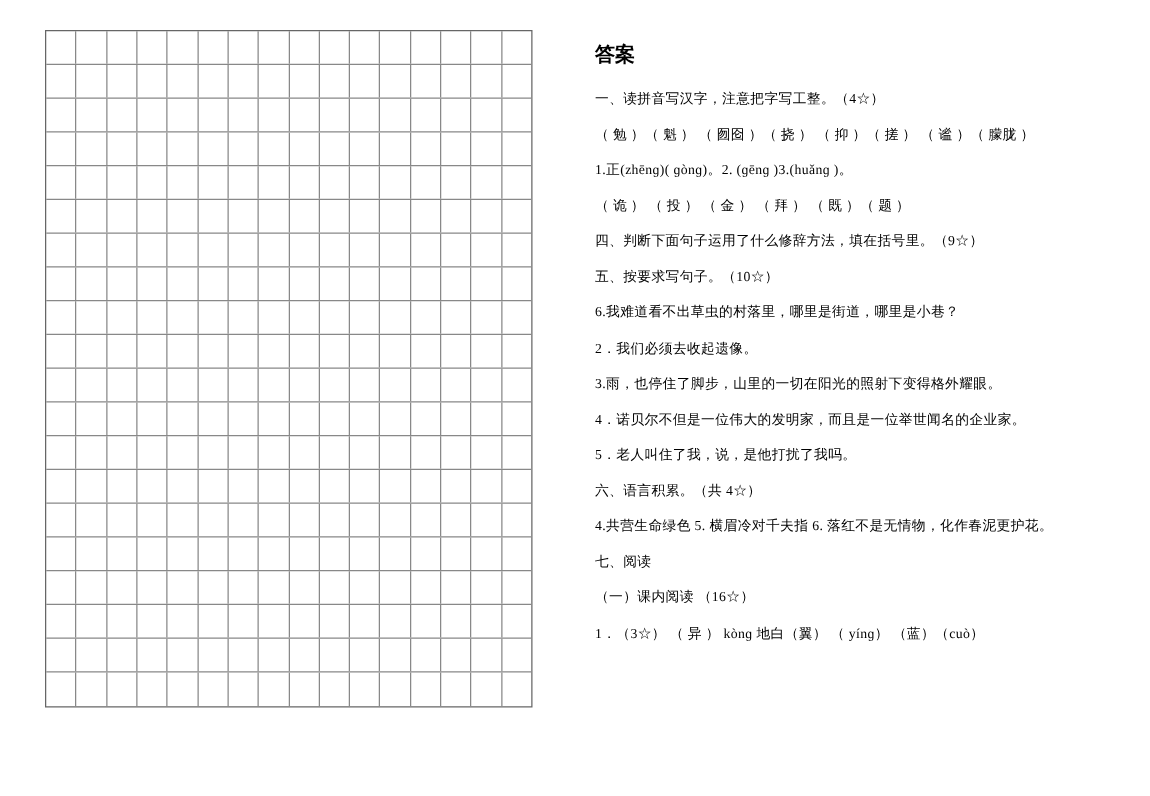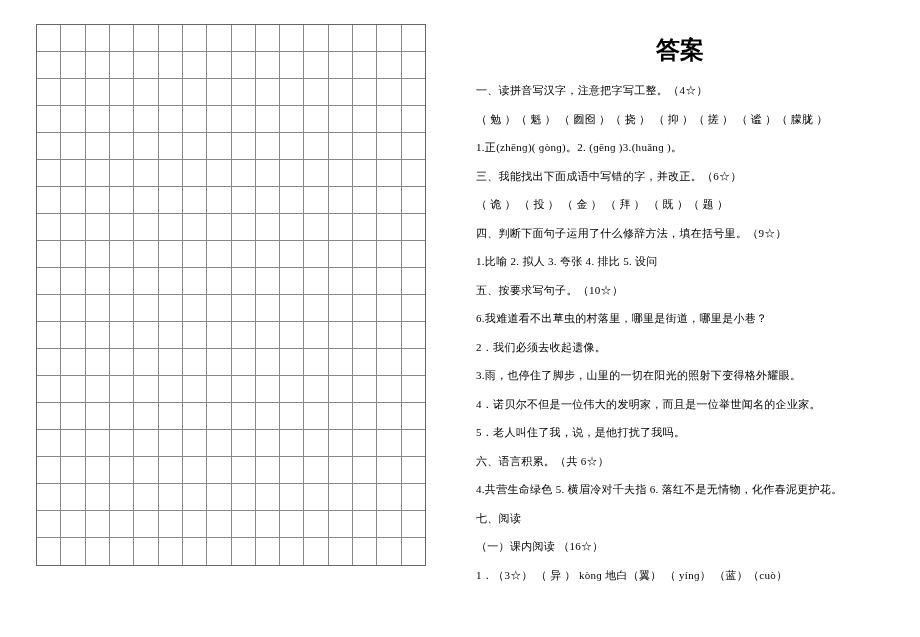--- a/index.html
+++ b/index.html
@@ -41,22 +41,21 @@
     }
     .grid-cell:last-child {
       border-right: none;
     }
     .right-panel {
       flex: 1;
       padding-left: 50px;
       padding-top: 10px;
     }
     .answer-title {
-      text-align: center;
-      font-size: 24px;
+      font-size: 16px;
       font-weight: bold;
       font-family: "SimHei", "黑体", sans-serif;
       margin-bottom: 16px;
     }
     .line {
       font-size: 11px;
       line-height: 1.5;
       margin-bottom: 12px;
       letter-spacing: 0.3px;
       font-family: Liberation Serif, serif;
@@ -429,29 +428,27 @@
       </div>
     </div>
 </div>
 
 <div class="right-panel">
   <div class="answer-title">答案</div>
   <div id="lines-container">
       <div class="line">一、读拼音写汉字，注意把字写工整。（4☆）</div>
       <div class="line">（ 勉 ）（ 魁 ） （ 囫囵 ）（ 挠 ）      （ 抑 ）（ 搓 ）    （ 谧 ）（ 朦胧 ）</div>
       <div class="line">1.正(zhēnɡ)( ɡònɡ)。2. (ɡēnɡ )3.(huǎnɡ )。</div>
-      <div class="line">三、我能找出下面成语中写错的字，并改正。（6☆）</div>
       <div class="line">（ 诡 ）     （ 投 ）     （ 金 ）  （ 拜 ） （ 既  ）（ 题 ）</div>
       <div class="line">四、判断下面句子运用了什么修辞方法，填在括号里。（9☆）</div>
-      <div class="line">1.比喻  2.  拟人  3.  夸张  4. 排比 5. 设问</div>
       <div class="line">五、按要求写句子。（10☆）</div>
       <div class="line">6.我难道看不出草虫的村落里，哪里是街道，哪里是小巷？</div>
       <div class="line">2．我们必须去收起遗像。</div>
       <div class="line">3.雨，也停住了脚步，山里的一切在阳光的照射下变得格外耀眼。</div>
       <div class="line">4．诺贝尔不但是一位伟大的发明家，而且是一位举世闻名的企业家。</div>
       <div class="line">5．老人叫住了我，说，是他打扰了我吗。</div>
-      <div class="line">六、语言积累。（共 6☆）</div>
+      <div class="line">六、语言积累。（共 4☆）</div>
       <div class="line"> 4.共营生命绿色  5. 横眉冷对千夫指  6. 落红不是无情物，化作春泥更护花。</div>
       <div class="line">七、阅读</div>
       <div class="line">（一）课内阅读 （16☆）</div>
       <div class="line">1．（3☆） （ 异 ）        kònɡ   地白（翼）     （  yínɡ）    （蓝）（cuò）</div>
     </div>
 </div>
 
 </body></html>

